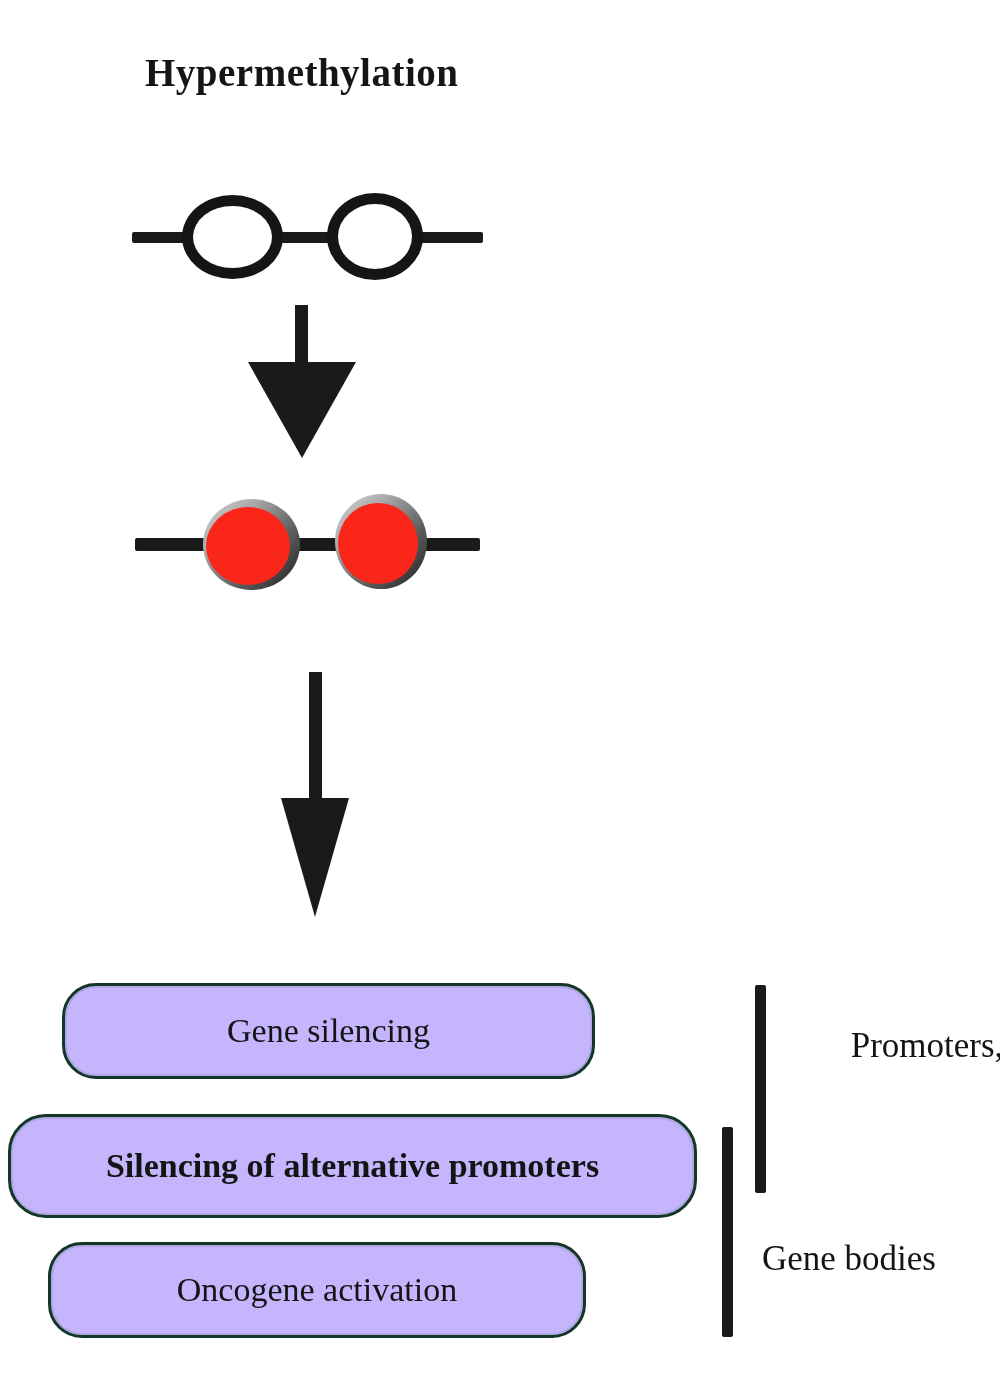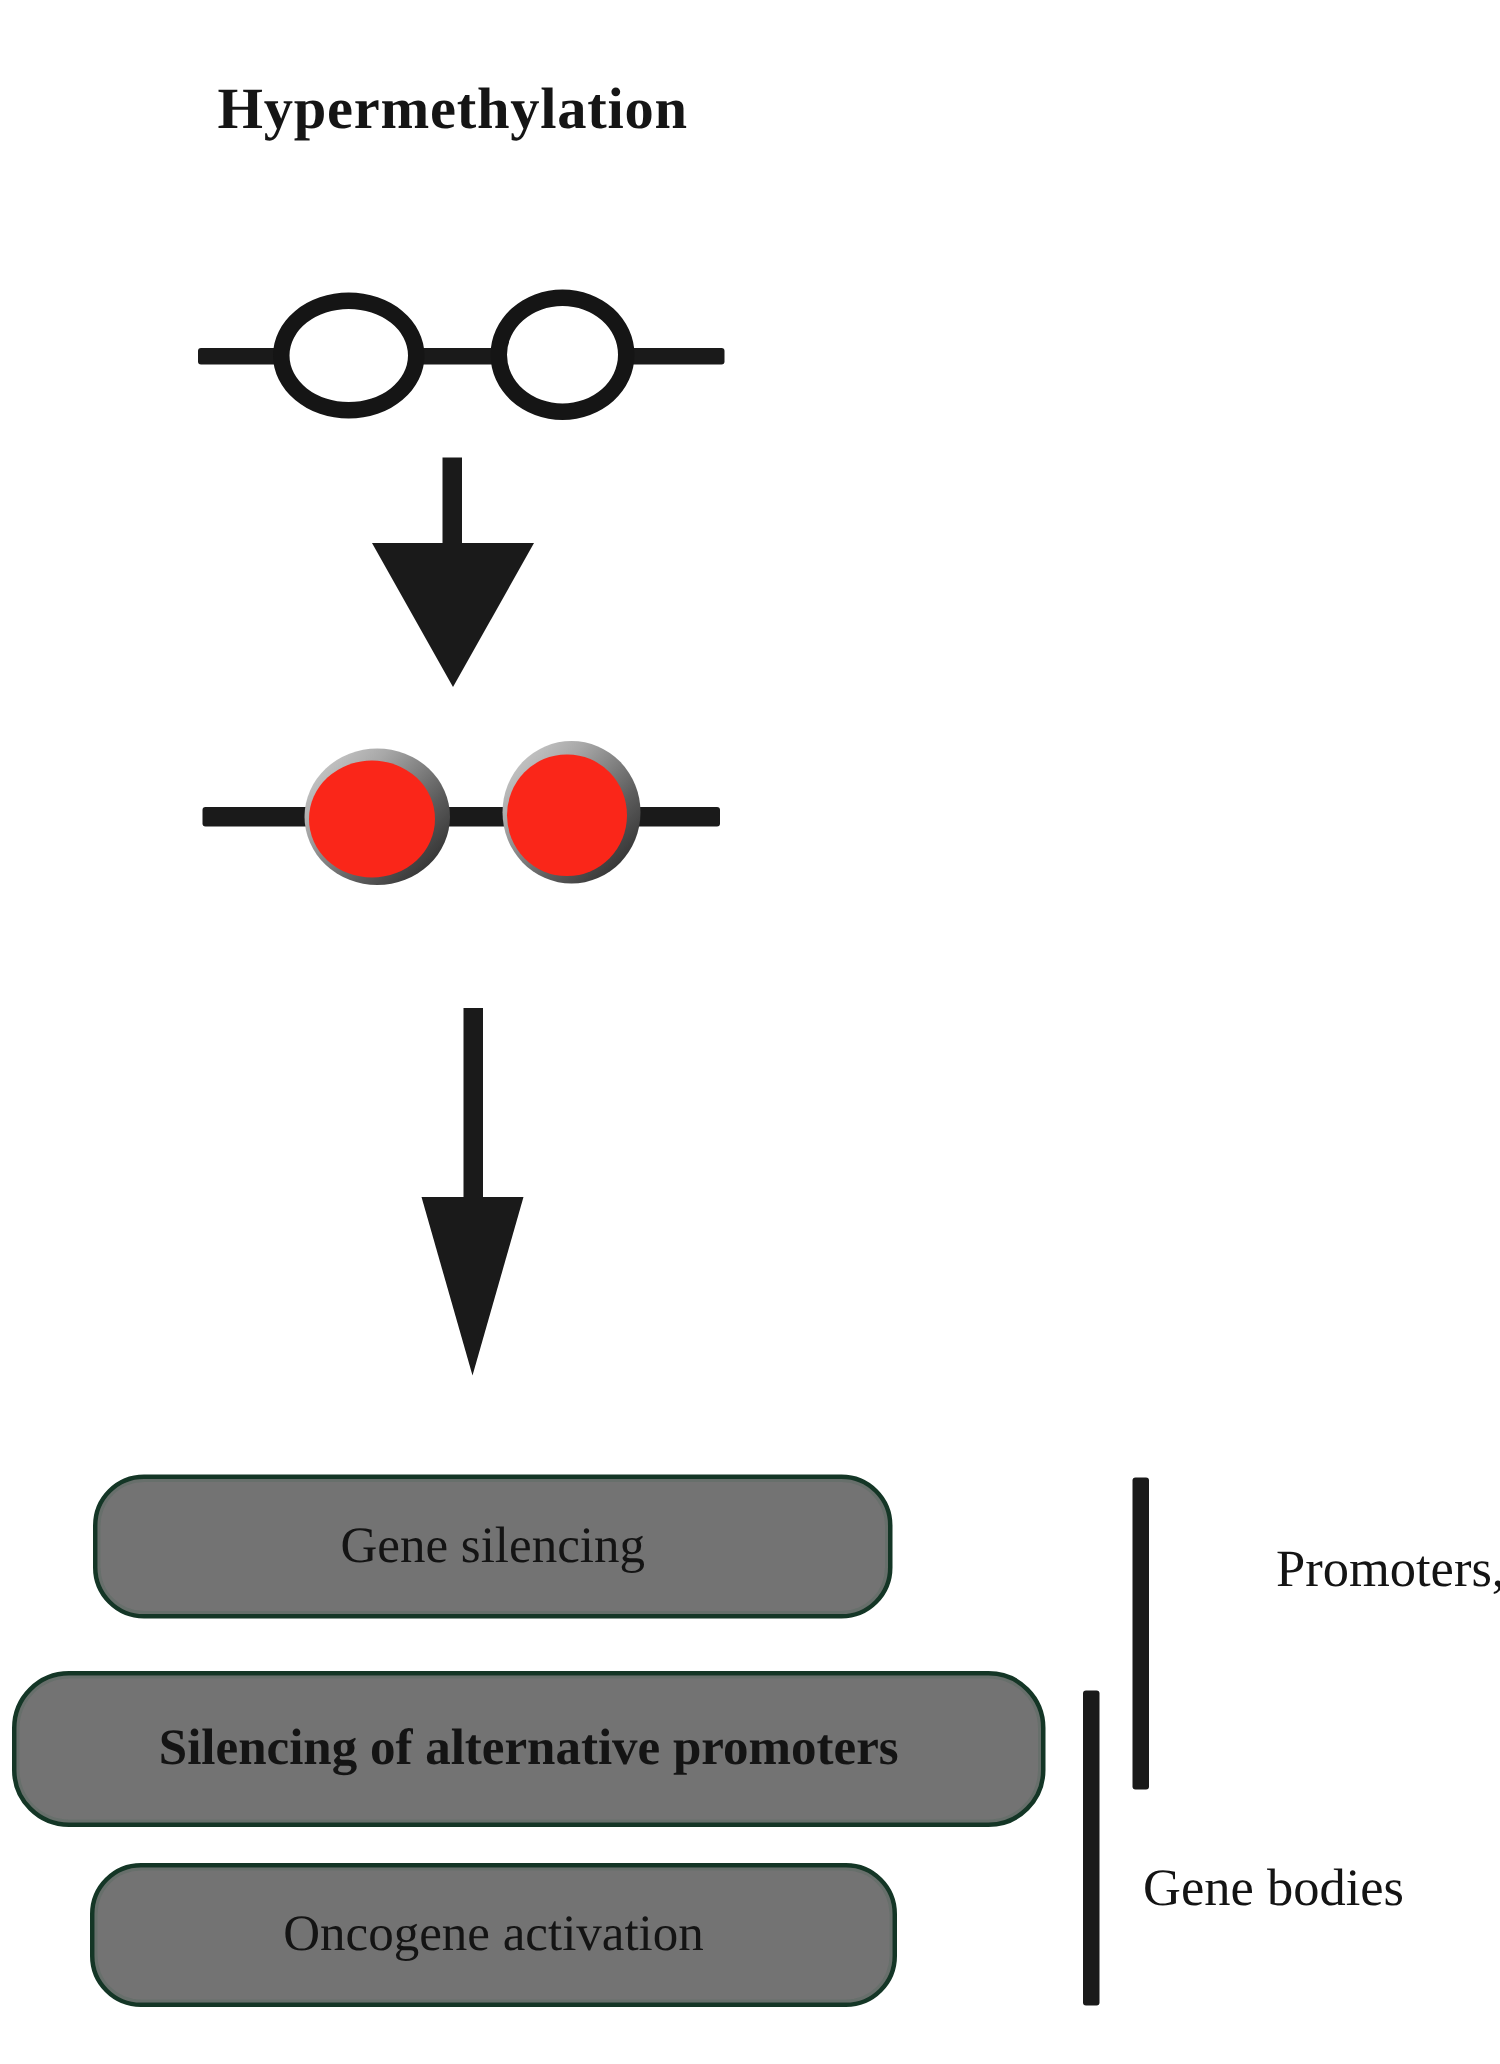--- a/index.html
+++ b/index.html
@@ -63,21 +63,21 @@
   }
   .arrow-head.h2 {
     border-left: 34px solid transparent;
     border-right: 34px solid transparent;
     border-top: 119px solid #1a1a1a;
   }
 
   
   .outcome-box {
     position: absolute;
-    background: #737373;
+    background: #c4b5fd;
     border: 3px solid #143626;
     border-radius: 34px;
     display: flex;
     align-items: center;
     justify-content: center;
     font-size: 34px;
     color: #141414;
     box-shadow: inset 0 0 0 2px rgba(20,80,50,0.12);
   }
 
@@ -131,21 +131,21 @@
   </div>
 
   <div class="outcome-box" style="left:62px; top:983px; width:533px; height:96px;">
     <span>Gene silencing</span>
   </div>
 
   <div class="outcome-box" style="left:8px; top:1114px; width:689px; height:104px; border-radius:38px;font-weight:bold;">
     <span>Silencing of alternative promoters</span>
   </div>
 
-  <div class="outcome-box" style="left:60px; top:1242px; width:538px; height:96px;">
+  <div class="outcome-box" style="left:48px; top:1242px; width:538px; height:96px;">
     <span>Oncogene activation</span>
   </div>
 
   <div class="bracket-bar" style="left:755px; top:985px; height:208px;"></div>
   <div class="bracket-bar" style="left:722px; top:1127px; height:210px;"></div>
 
   <div class="region-label" style="left:827px; top:1024px; width:200px;">
     <div>Promoters,</div>
   </div>
 

